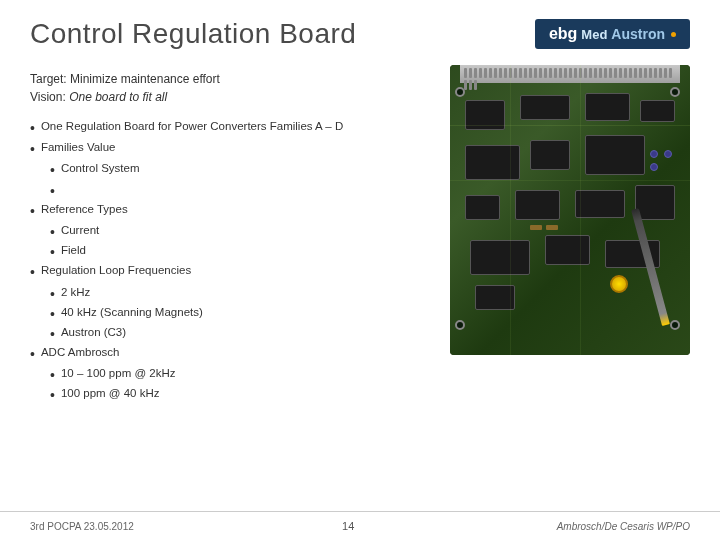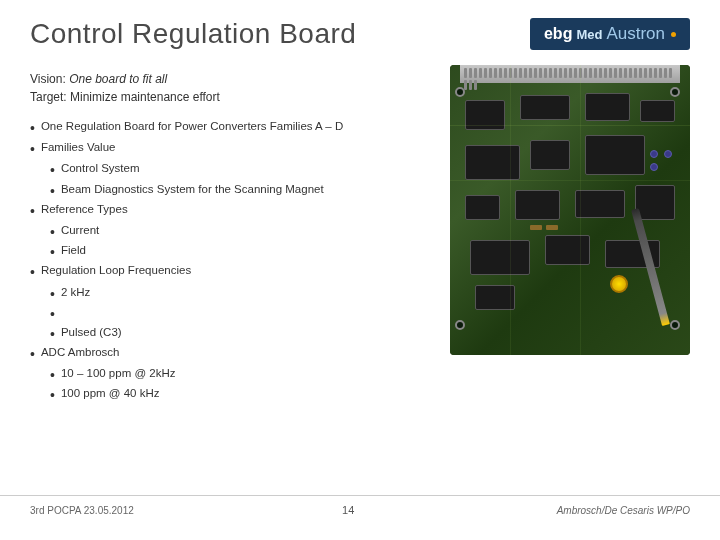--- a/index.html
+++ b/index.html
@@ -52,22 +52,22 @@
     }
 
     .logo-text-med {
       color: #d0e8f8;
       font-size: 13px;
       font-weight: bold;
     }
 
     .logo-text-austron {
       color: #a0c8e8;
-      font-size: 17px;
-      font-weight: normal;
+      font-size: 14px;
+      font-weight: bold;
     }
 
     .logo-dot {
       width: 5px;
       height: 5px;
       background: #f0a000;
       border-radius: 50%;
       margin-left: 2px;
     }
 
@@ -232,21 +232,21 @@
       width: 18px;
       height: 18px;
       background: radial-gradient(circle, #ffdd00, #cc9900);
       border-radius: 50%;
       border: 2px solid #aa7700;
     }
 
     
     .footer {
       position: absolute;
-      bottom: 16px;
+      bottom: 0;
       left: 0;
       right: 0;
       padding: 8px 30px;
       border-top: 1px solid #cccccc;
       display: flex;
       align-items: center;
       justify-content: space-between;
     }
 
     .footer-left {
@@ -279,45 +279,44 @@
       <span class="logo-text-austron">Austron</span>
       <div class="logo-dot"></div>
     </div>
   </div>
 
   <div class="content">
 
     <div class="text-area">
       <div class="vision-target">
         <div class="vision-text">
+          Target: Minimize maintenance effort
+        </div>
+        <div class="vision-text">
           Vision: <em>One board to fit all</em>
         </div>
-        <div class="vision-text">
-          Target: Minimize maintenance effort
-        </div>
       </div>
 
       <div class="bullet-list">
 
         <div class="bullet-l1">
           <span class="dot">•</span>
           <span>One Regulation Board for Power Converters Families A – D</span>
         </div>
 
         <div class="bullet-l1">
           <span class="dot">•</span>
           <span>Families Value</span>
         </div>
         <div class="bullet-l2">
           <span class="dot">•</span>
           <span>Control System</span>
         </div>
         <div class="bullet-l2">
           <span class="dot">•</span>
-          <span>Beam Diagnostics System for the Scanning Magnet</span>
         </div>
 
         <div class="bullet-l1">
           <span class="dot">•</span>
           <span>Reference Types</span>
         </div>
         <div class="bullet-l2">
           <span class="dot">•</span>
           <span>Current</span>
         </div>
@@ -329,24 +328,25 @@
         <div class="bullet-l1">
           <span class="dot">•</span>
           <span>Regulation Loop Frequencies</span>
         </div>
         <div class="bullet-l2">
           <span class="dot">•</span>
           <span>2 kHz</span>
         </div>
         <div class="bullet-l2">
           <span class="dot">•</span>
-        </div>
-        <div class="bullet-l2">
-          <span class="dot">•</span>
-          <span>Pulsed (C3)</span>
+          <span>40 kHz (Scanning Magnets)</span>
+        </div>
+        <div class="bullet-l2">
+          <span class="dot">•</span>
+          <span>Austron (C3)</span>
         </div>
 
         <div class="bullet-l1">
           <span class="dot">•</span>
           <span>ADC Ambrosch</span>
         </div>
         <div class="bullet-l2">
           <span class="dot">•</span>
           <span>10 – 100 ppm @ 2kHz</span>
         </div>

